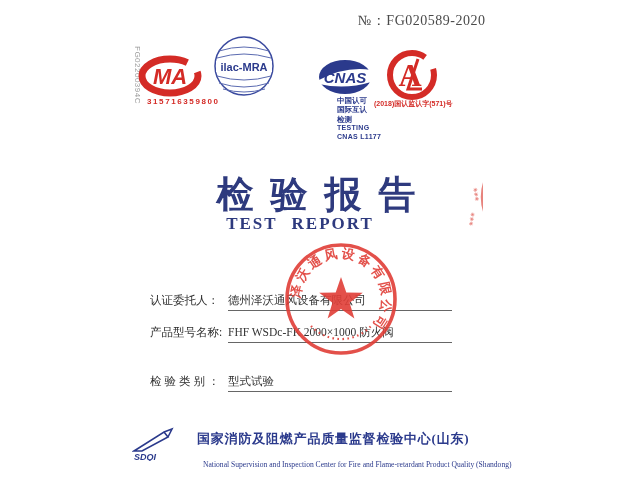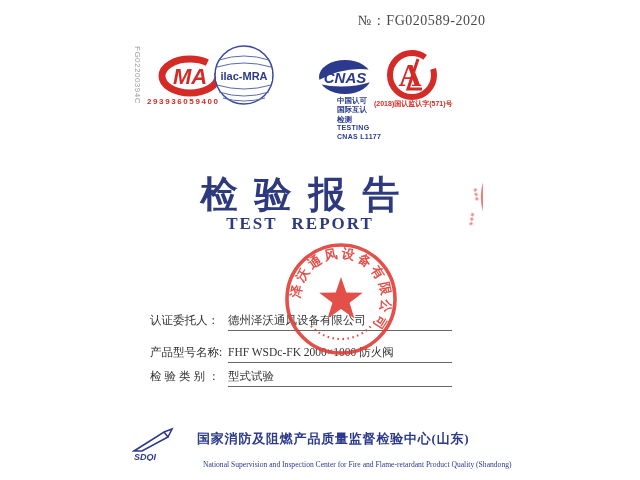--- a/index.html
+++ b/index.html
@@ -11,47 +11,47 @@
   .abs{position:absolute;}
   
   .report-no{left:358px;top:12px;font-size:14px;color:#4a4a4a;letter-spacing:.5px;}
   
   .side-code{
     left:130px;top:46px;height:78px;width:12px;
     writing-mode:vertical-rl;font-size:8px;color:#9a9a9a;
     font-family:"Liberation Sans",sans-serif;letter-spacing:.5px;
   }
   
-  .cma{left:158px;top:54px;}
+  .cma{left:138px;top:54px;}
   .cma-number{left:147px;top:97px;font-size:8px;color:#d42b26;
     font-family:"Liberation Sans",sans-serif;letter-spacing:1.6px;font-weight:bold;}
-  .ilac{left:213px;top:44px;text-align:right;}
+  .ilac{left:213px;top:35px;text-align:right;}
   .cnas{left:278px;top:56px;margin-left:39px;}
   .cnas-text{left:337px;top:56px;width:60px;line-height:1.25;
     color:#2b3a8c;font-family:"Liberation Sans",sans-serif;margin-top:40px;}
   .cnas-text .zh{font-size:7.5px;font-weight:bold;}
   .cnas-text .en{font-size:7px;font-weight:bold;letter-spacing:.3px;}
   .cal{left:386px;top:49px;}
   .cal-caption{left:374px;top:99px;font-size:7px;color:#d42b26;font-weight:bold;
     font-family:"Liberation Sans",sans-serif;}
   
-  .title-zh{left:0;top:170px;width:600px;text-align:center;
+  .title-zh{left:16px;top:170px;width:600px;text-align:center;
     font-size:37px;font-weight:bold;color:#2e3a7e;letter-spacing:17px;text-indent:17px;}
   .title-en{left:0;top:214px;width:600px;text-align:center;
     font-size:17px;font-weight:bold;color:#2e3a7e;letter-spacing:2px;word-spacing:8px;}
   
   .edge-stamp{left:445px;top:150px;width:38px;height:95px;overflow:hidden;opacity:.75;}
   
   .field-row{left:150px;width:310px;font-size:11.5px;}
-  .field-label{display:inline-block;width:78px;color:#2e2e2e;margin-top:20px;}
+  .field-label{display:inline-block;width:78px;color:#2e2e2e;}
   .field-value{display:inline-block;border-bottom:1.4px solid #666;
     width:224px;padding-bottom:2px;color:#333;}
   .row1{top:293px;}
   .row2{top:325px;}
-  .row3{top:349px;}
+  .row3{top:374px;}
   .row3 .field-label{letter-spacing:3px;}
   
   .stamp{left:283px;top:241px;width:116px;height:116px;opacity:.9;z-index:5;}
   
   .footer-logo{left:132px;top:427px;text-decoration:underline;}
   .footer-zh{left:197px;top:430px;font-size:13px;font-weight:bold;color:#2b3a8c;
     letter-spacing:.8px;}
   .footer-en{left:203px;top:460px;font-size:7.6px;color:#2b3a8c;}
 </style>
 </head>
@@ -60,21 +60,21 @@
 <div class="abs report-no"><span>№：</span><span>FG020589-2020</span></div>
 
 <div class="abs side-code">FG02200394C</div>
 
 <div class="abs cma">
   <svg width="64" height="44" viewBox="0 0 64 44">
     <ellipse cx="32" cy="22" rx="28" ry="17" fill="none" stroke="#d42b26" stroke-width="7" stroke-dasharray="132 14" stroke-dashoffset="7"></ellipse>
     <text x="32" y="30" text-anchor="middle" font-family="Liberation Sans,sans-serif" font-size="22" font-weight="bold" fill="#d42b26" font-style="italic">MA</text>
   </svg>
 </div>
-<div class="abs cma-number">293936059400</div>
+<div class="abs cma-number">315716359800</div>
 
 <div class="abs ilac">
   <svg width="62" height="62" viewBox="0 0 62 62">
     <circle cx="31" cy="31" r="29" fill="#ffffff" stroke="#3a4a9f" stroke-width="1.5"></circle>
     <path d="M6,16 Q31,8 56,16" fill="none" stroke="#5a6ab0" stroke-width="1"></path>
     <path d="M4,23 Q31,15 58,23" fill="none" stroke="#5a6ab0" stroke-width="1"></path>
     <path d="M4,41 Q31,49 58,41" fill="none" stroke="#5a6ab0" stroke-width="1"></path>
     <path d="M6,48 Q31,56 56,48" fill="none" stroke="#5a6ab0" stroke-width="1"></path>
     <path d="M10,54 Q31,60 52,54" fill="none" stroke="#5a6ab0" stroke-width="1"></path>
     <rect x="3" y="26" width="56" height="11" fill="#ffffff"></rect>

